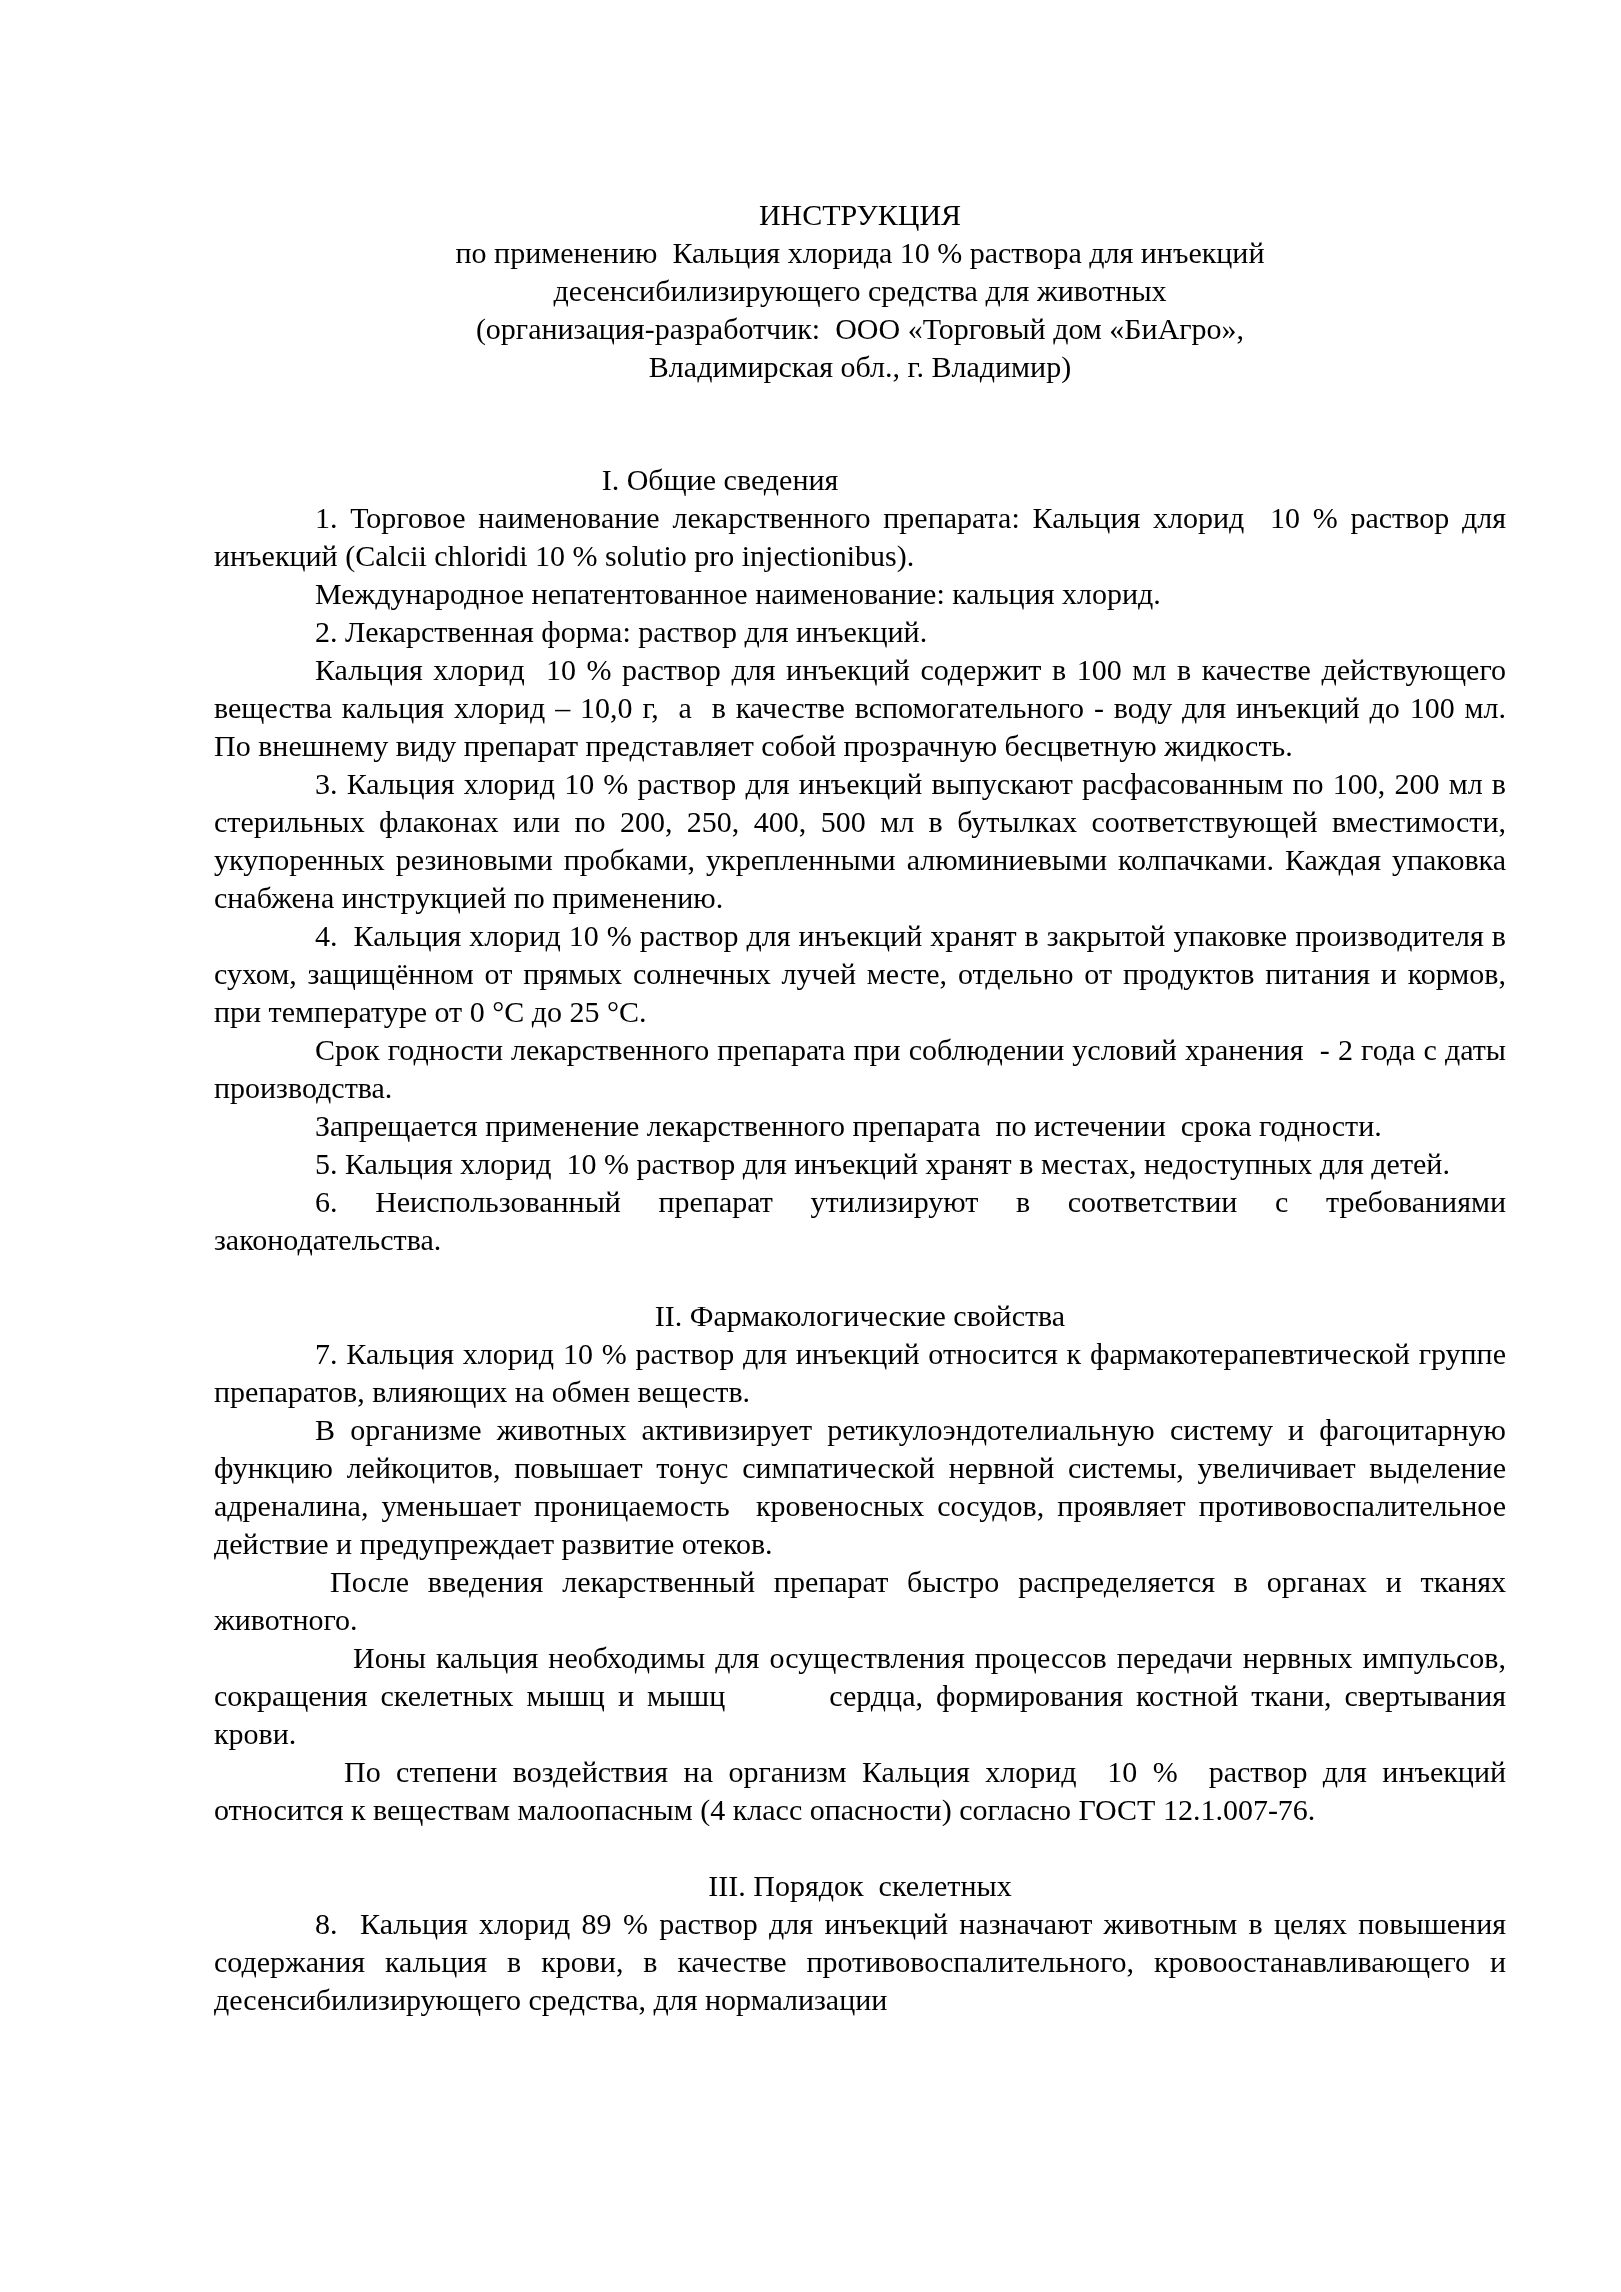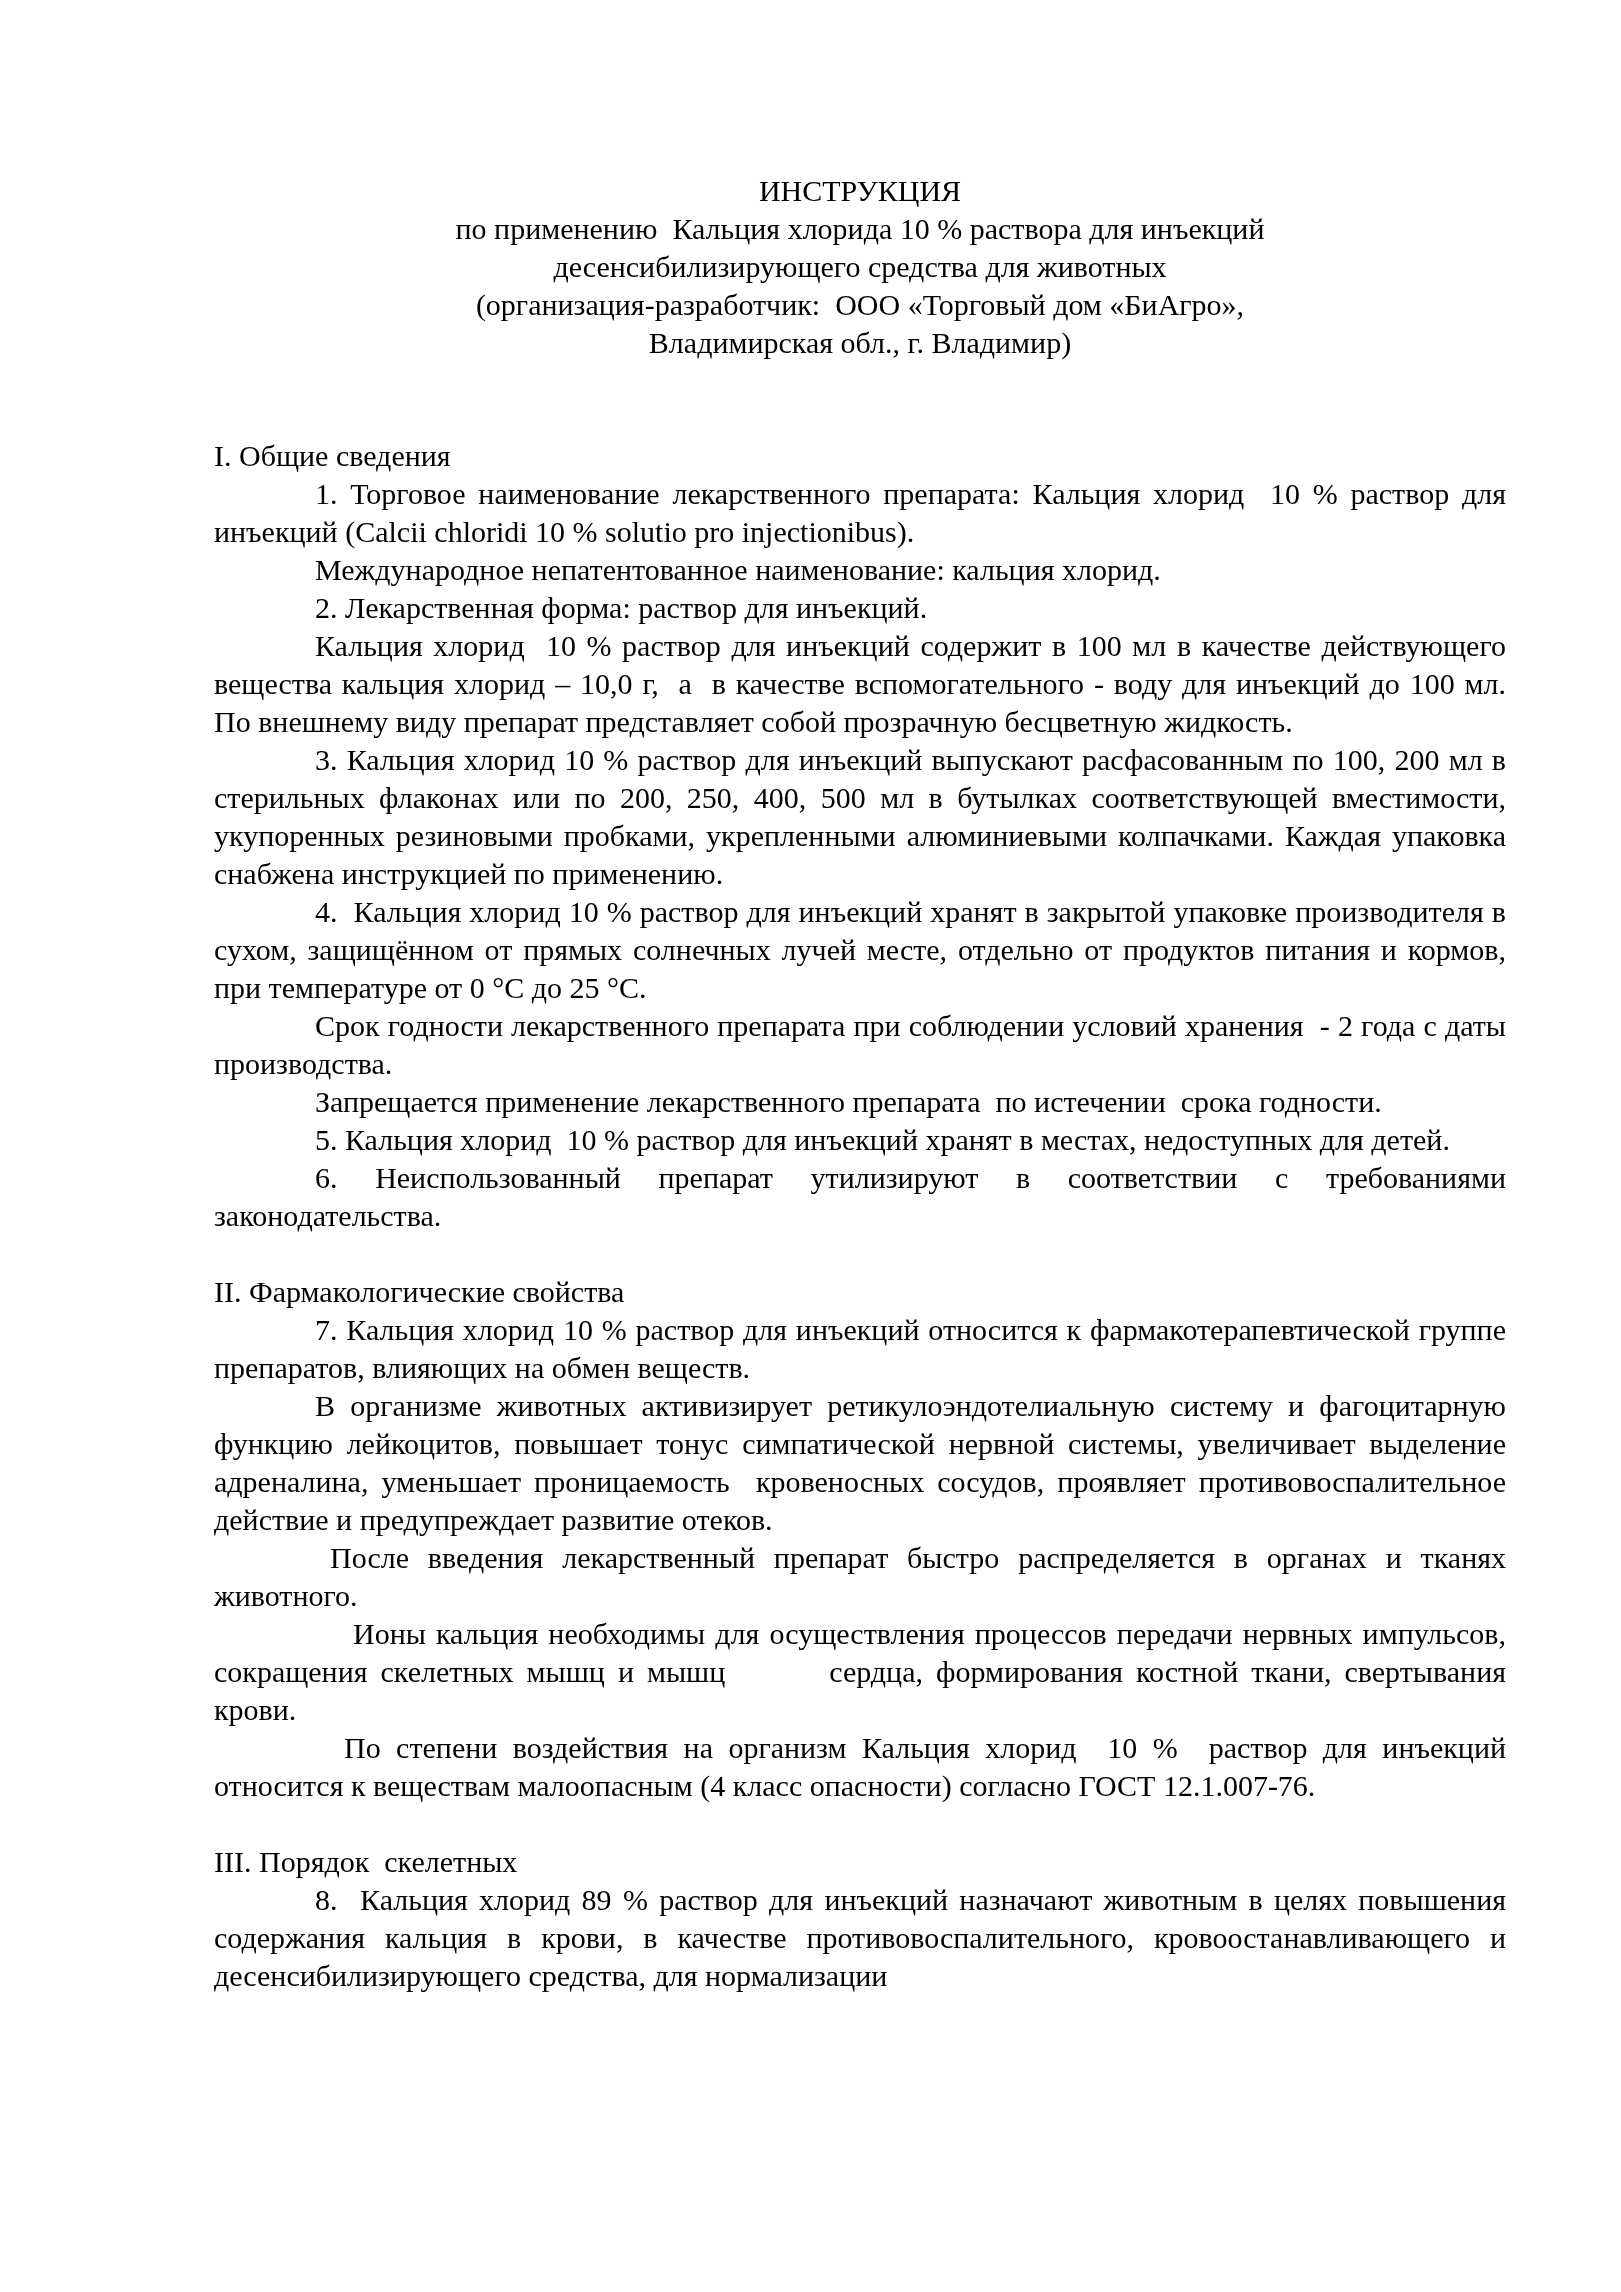--- a/index.html
+++ b/index.html
@@ -11,33 +11,34 @@
     position: relative;
     width: 1621px;
     height: 2293px;
     background: #ffffff;
     color: #000000;
     overflow: hidden;
   }
   .doc {
     position: absolute;
     left: 214px;
-    top: 172px;
+    top: 196px;
     width: 1292px;
     font-family: "Liberation Serif", "DejaVu Serif", serif;
     font-size: 30px;
     line-height: 38px;
     color: #000000;
   }
   .line { min-height: 38px; }
   .center {
     text-align: center;
     white-space: pre-wrap;
   }
   .heading {
+    text-align: center;
     white-space: pre-wrap;
   }
   .heading.offset-left {
     margin-right: 280px;
   }
   .para {
     text-align: justify;
     text-indent: 101px;
     white-space: pre-wrap;
   }

